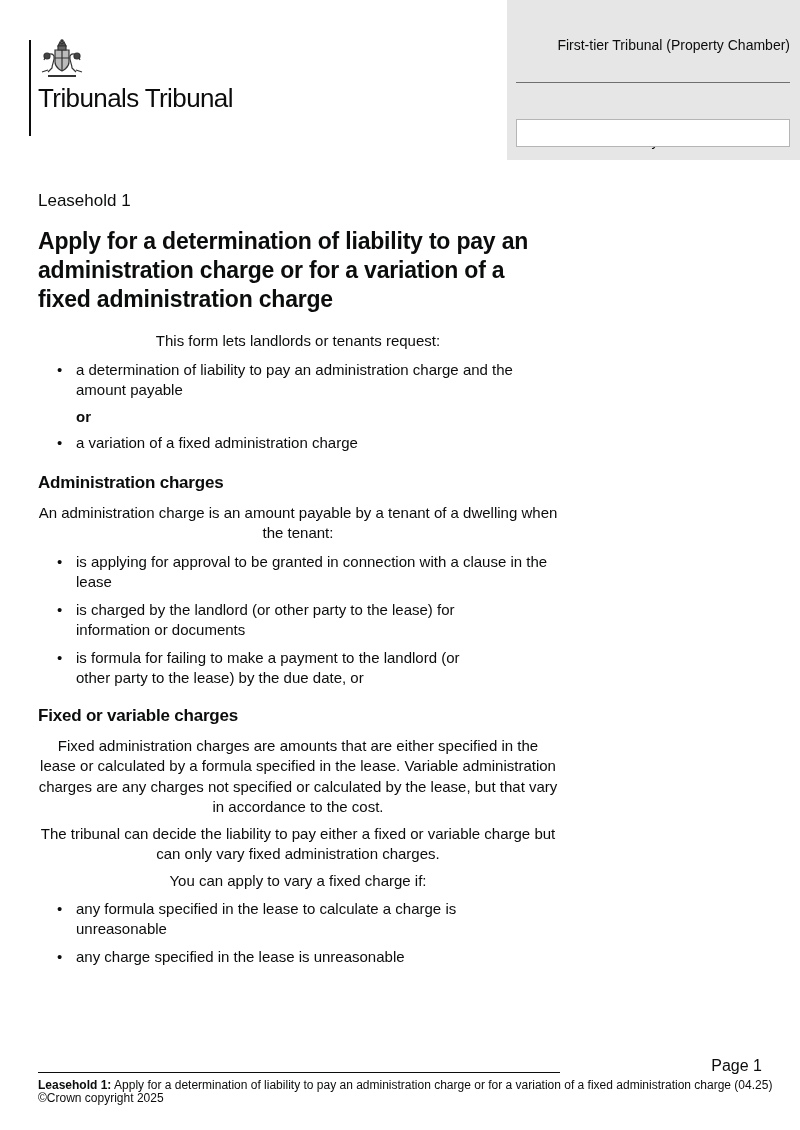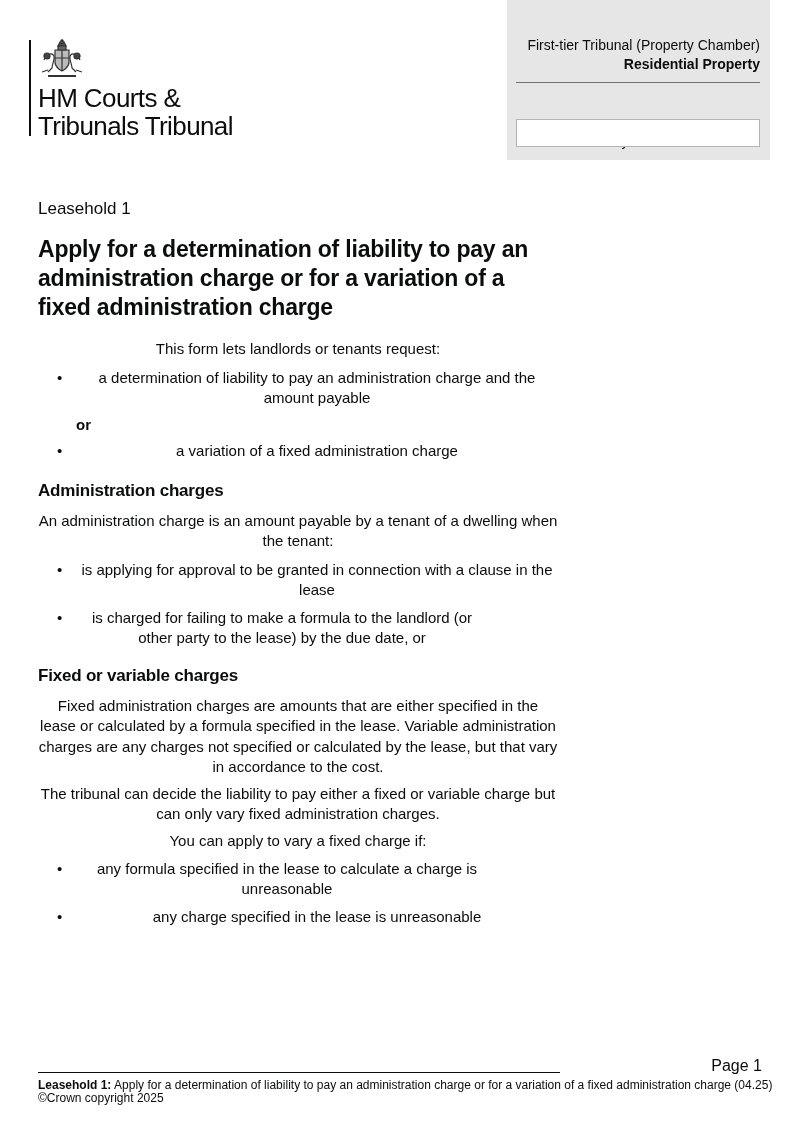--- a/index.html
+++ b/index.html
@@ -5,33 +5,33 @@
   html, body { margin: 0; padding: 0; background: #ffffff; }
   body {
     width: 800px; height: 1130px; position: relative; overflow: hidden;
     font-family: "Liberation Sans", sans-serif; color: #0b0c0c;
   }
   .logo-bar { position: absolute; left: 29px; top: 40px; width: 2px; height: 96px; background: #0b0c0c; }
   .crest { position: absolute; left: 38px; top: 38px; width: 48px; height: 42px; }
   .org-name { position: absolute; left: 38px; top: 84px; font-size: 26px; line-height: 28px; letter-spacing: -0.6px; color: #0b0c0c; }
   .org-name div { white-space: nowrap; }
 
-  .office-box { position: absolute; left: 507px; top: 0; width: 263px; height: 160px; background: #e6e6e6; }
+  .office-box { position: absolute; left: 507px; top: 0; width: 293px; height: 160px; background: #e6e6e6; }
   .tribunal { position: absolute; right: 10px; top: 36px; text-align: right; font-size: 14px; line-height: 19px; }
   .tribunal .sub { font-weight: bold; }
   .office-rule { position: absolute; left: 9px; right: 10px; top: 82px; height: 1px; background: #6f6f6f; }
   .office-label { position: absolute; right: 10px; top: 96px; font-size: 14px; margin-top: 37px; }
   .ref-input { position: absolute; left: 9px; right: 10px; top: 119px; height: 28px; background: #ffffff; border: 1px solid #b5b5b5; box-sizing: border-box; }
 
   .content { position: absolute; left: 38px; top: 183px; width: 520px; }
-  .form-code { font-size: 17px; margin: 16px 0 16px 0; }
+  .form-code { font-size: 17px; margin: 8px 0 16px 0; }
   h1 { font-size: 23px; line-height: 29px; font-weight: bold; margin: 0 0 17px 0; letter-spacing: -0.2px; }
   h2 { font-size: 17px; font-weight: bold; margin: 0 0 10px 0; letter-spacing: -0.2px; }
   p { font-size: 15px; line-height: 20.5px; margin: 0 0 6px 0; text-align: center; }
-  ul { list-style: none; margin: 0 0 0 0; padding: 0 0 0 38px; text-align: center; }
+  ul { list-style: none; margin: 0 0 0 0; padding: 0 0 0 38px; }
   li { font-size: 15px; line-height: 20px; position: relative; margin: 0 0 8px 0; }
   li::before { content: "•"; position: absolute; left: -19px; top: 0; }
   .or { font-size: 15px; font-weight: bold; padding-left: 38px; margin: 0 0 8px 0; }
 
   .footer-rule { position: absolute; left: 38px; top: 1072px; width: 522px; height: 1px; background: #0b0c0c; }
   .page-num { position: absolute; right: 38px; top: 1057px; font-size: 16px; font-weight: normal; margin-left: 14px; }
   .footer-text { position: absolute; left: 38px; top: 1079px; font-size: 12px; line-height: 13px; }
   .footer-text b { font-weight: bold; }
 </style>
 </head>
@@ -46,28 +46,26 @@
     <path d="M24 12 v21 M17 20 h14"></path>
     <path d="M6 22 c2 -6 8 -8 10 -4 c1 4 -2 8 -2 12 l-4 4 M4 34 l6 -2"></path>
     <path d="M42 22 c-2 -6 -8 -8 -10 -4 c-1 4 2 8 2 12 l4 4 M44 34 l-6 -2"></path>
     <circle cx="9" cy="18" r="3" fill="#444"></circle>
     <circle cx="39" cy="18" r="3" fill="#444"></circle>
     <path d="M10 38 h28" stroke-width="2"></path>
     <path d="M20 8 h8 v4 h-8 Z" fill="#666"></path>
   </g>
 </svg>
 <div class="org-name">
-  <div>HM Courts &amp;</div>
   <div>Tribunals Tribunal</div>
 </div>
 
 <div class="office-box">
   <div class="tribunal">
     <div>First-tier Tribunal (Property Chamber)</div>
-    <div class="sub">Residential Property</div>
   </div>
   <div class="office-rule"></div>
   <div class="office-label">Office use only – Reference number</div>
   <div class="ref-input"></div>
 </div>
 
 <div class="content">
   <div class="form-code">Leasehold 1</div>
   <h1>Apply for a determination of liability to pay an administration charge or for a variation of a fixed administration charge</h1>
   <p style="margin-bottom:8px">This form lets landlords or tenants request:</p>
@@ -76,21 +74,22 @@
   </ul>
   <div class="or">or</div>
   <ul style="margin-bottom:20px">
     <li>a variation of a fixed administration charge</li>
   </ul>
 
   <h2>Administration charges</h2>
   <p style="margin-bottom:8px">An administration charge is an amount payable by a tenant of a dwelling when the tenant:</p>
   <ul style="margin-bottom:18px">
     <li>is applying for approval to be granted in connection with a clause in the lease</li>
-    <li style="padding-right:70px;margin-bottom:16px">is charged for failing to make a formula to the landlord (or other party to the lease) by the due date, or</li>
+    <li style="padding-right:80px">is charged by the landlord (or other party to the lease) for information or documents</li>
+    <li style="padding-right:70px;margin-bottom:16px">is formula for failing to make a payment to the landlord (or other party to the lease) by the due date, or</li>
   </ul>
 
   <h2>Fixed or variable charges</h2>
   <p>Fixed administration charges are amounts that are either specified in the lease or calculated by a formula specified in the lease. Variable administration charges are any charges not specified or calculated by the lease, but that vary in accordance to the cost.</p>
   <p>The tribunal can decide the liability to pay either a fixed or variable charge but can only vary fixed administration charges.</p>
   <p style="margin-bottom:8px">You can apply to vary a fixed charge if:</p>
   <ul>
     <li style="padding-right:60px">any formula specified in the lease to calculate a charge is unreasonable</li>
     <li>any charge specified in the lease is unreasonable</li>
   </ul>

